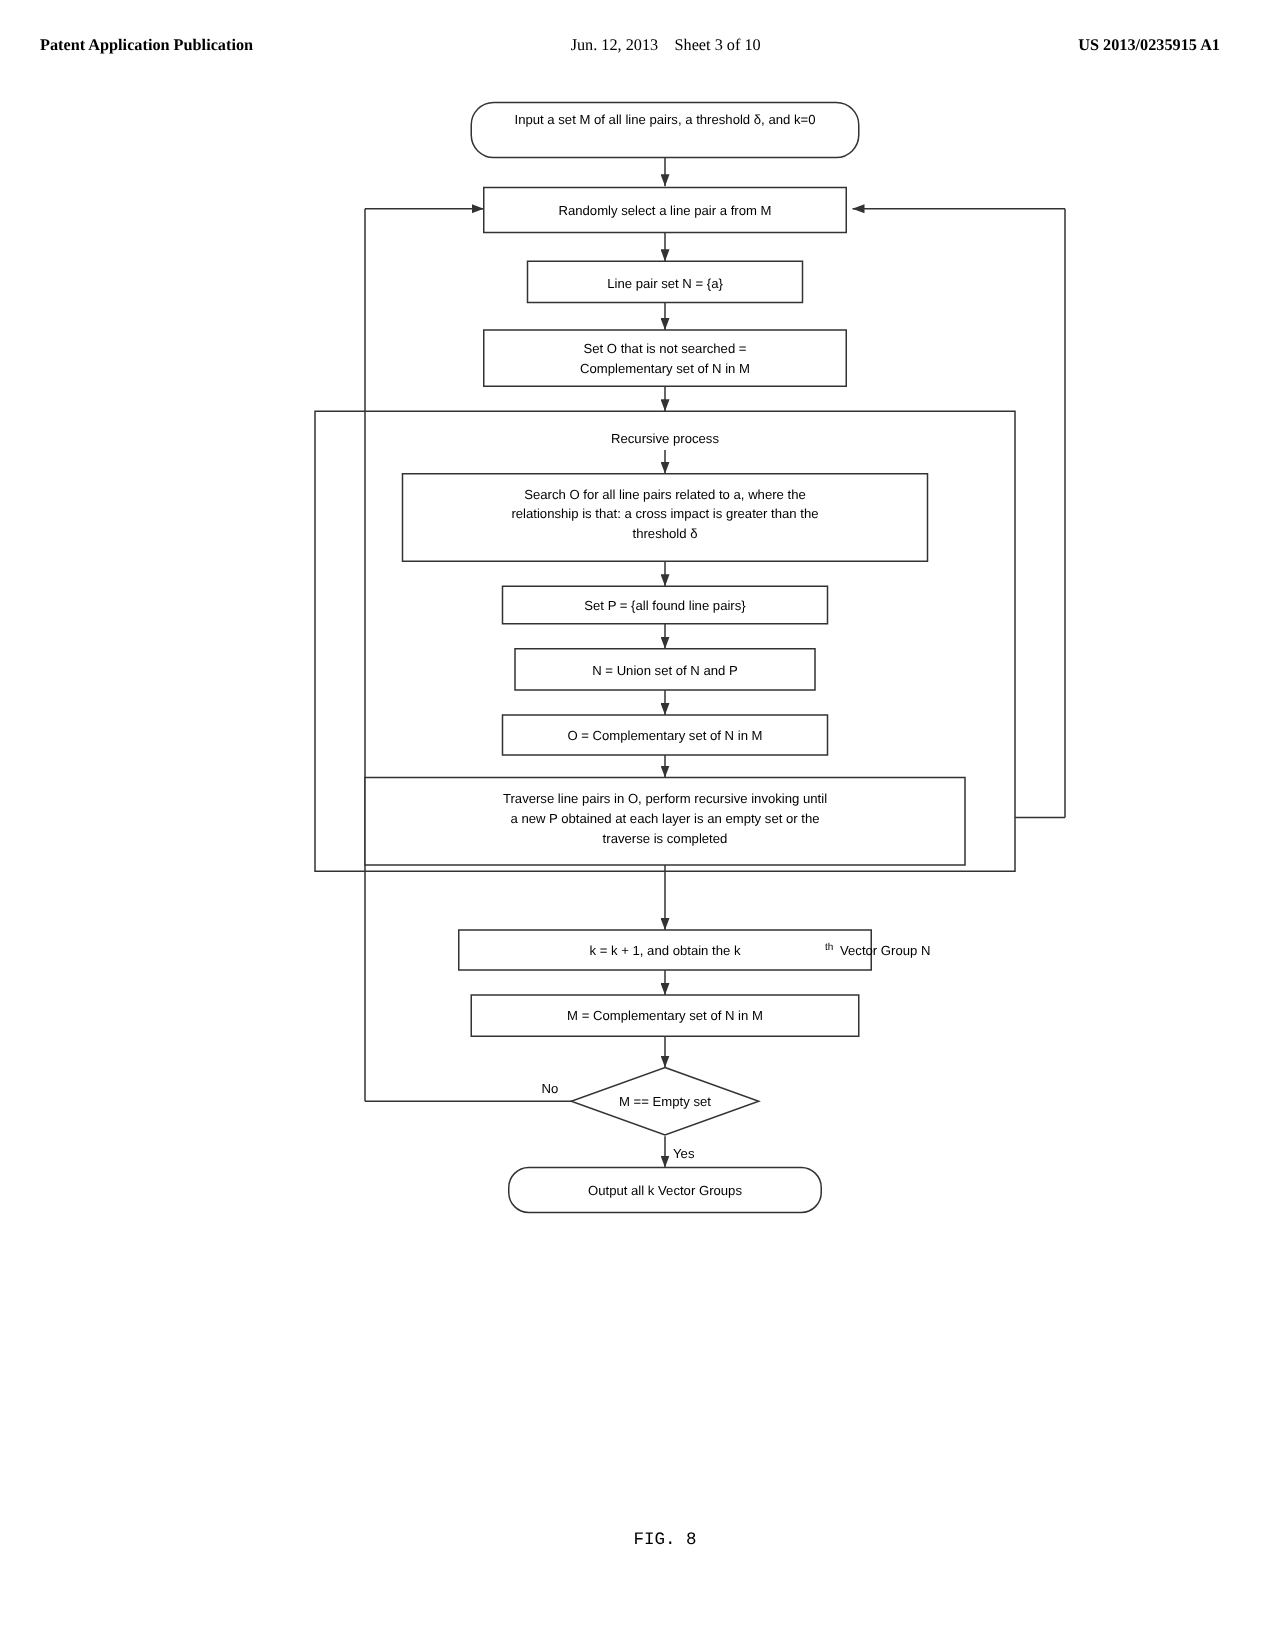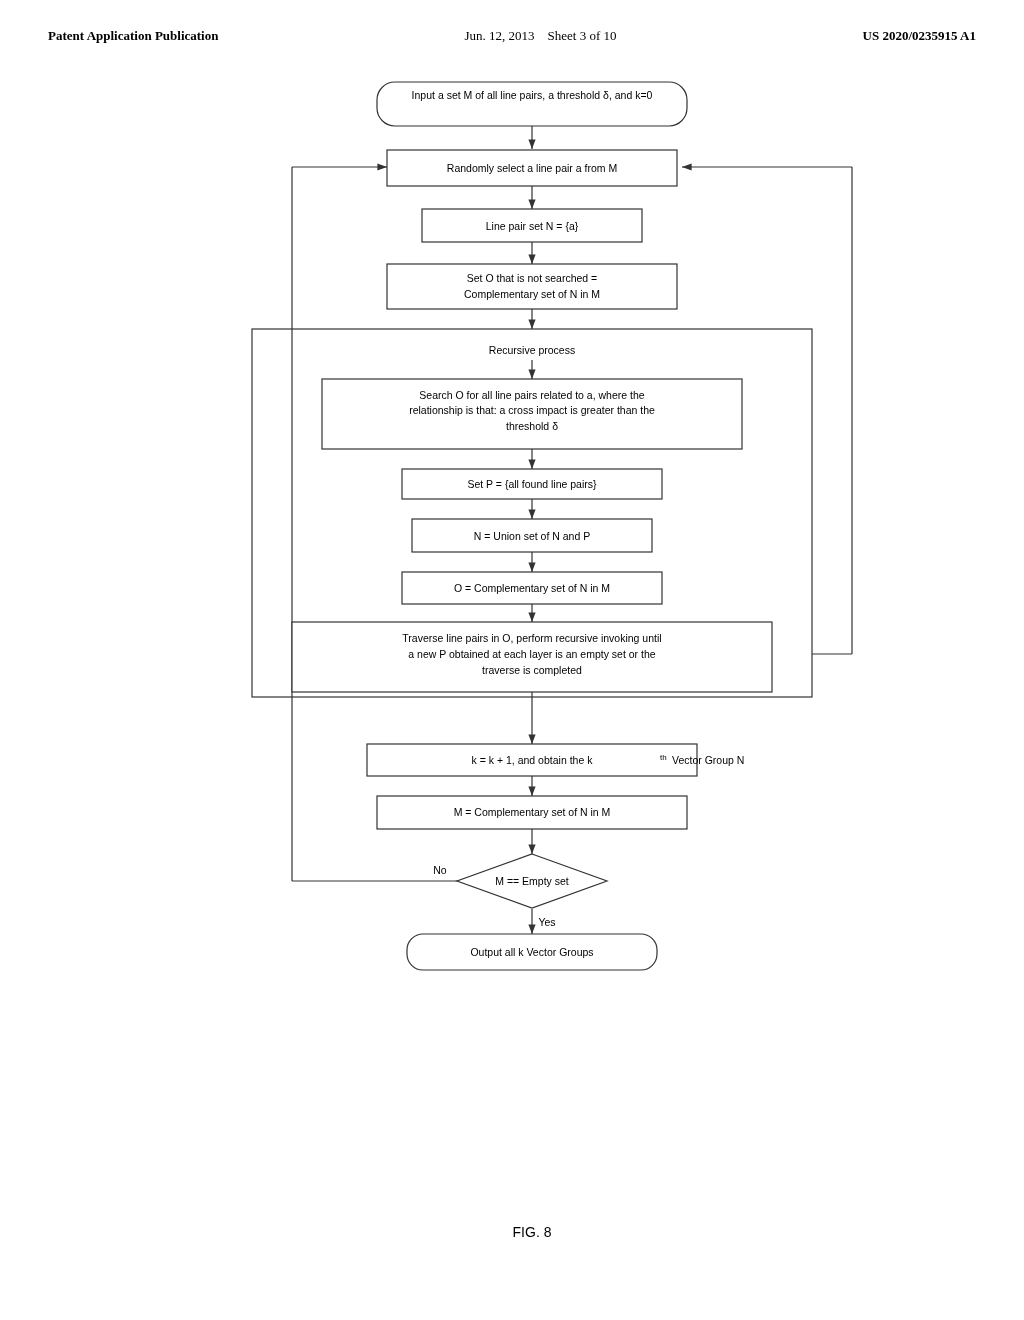--- a/index.html
+++ b/index.html
@@ -9,21 +9,21 @@
       background: #ffffff;
       font-family: 'Times New Roman', Times, serif;
       position: relative;
       overflow: hidden;
     }
 
     .header {
       display: flex;
       justify-content: space-between;
       align-items: flex-start;
-      padding: 28px 48px 0 48px;
+      padding: 28px 48px 0 32px;
       font-size: 13px;
     }
 
     .header-left {
       font-weight: bold;
     }
 
     .header-center {
       text-align: center;
     }
@@ -39,38 +39,38 @@
       margin-top: 20px;
       display: flex;
       flex-direction: column;
       align-items: center;
       margin-left: 20px;
     }
 
     .fig-label {
       text-align: left;
       font-size: 14px;
-      font-family: Liberation Sans, sans-serif;
+      font-family: Liberation Mono, monospace;
       margin-top: 20px;
     }
 
     svg.flowchart-svg {
       display: block;
       margin: 0 auto;
     }
   </style>
 </head>
 <body>
 
 <div class="header">
   <div class="header-left">Patent Application Publication</div>
   <div class="header-center">
     <span>Jun. 12, 2013</span>&nbsp;&nbsp;&nbsp;&nbsp;<span>Sheet 3 of 10</span>
   </div>
-  <div class="header-right">US 2020/0235915 A1</div>
+  <div class="header-right">US 2013/0235915 A1</div>
 </div>
 
 <div class="diagram-area">
   <svg class="flowchart-svg" width="680" height="1140">
 
     <defs>
       <marker id="arrowhead" markerWidth="8" markerHeight="6" refX="8" refY="3" orient="auto">
         <polygon points="0 0, 8 3, 0 6" fill="#333"></polygon>
       </marker>
     </defs>

